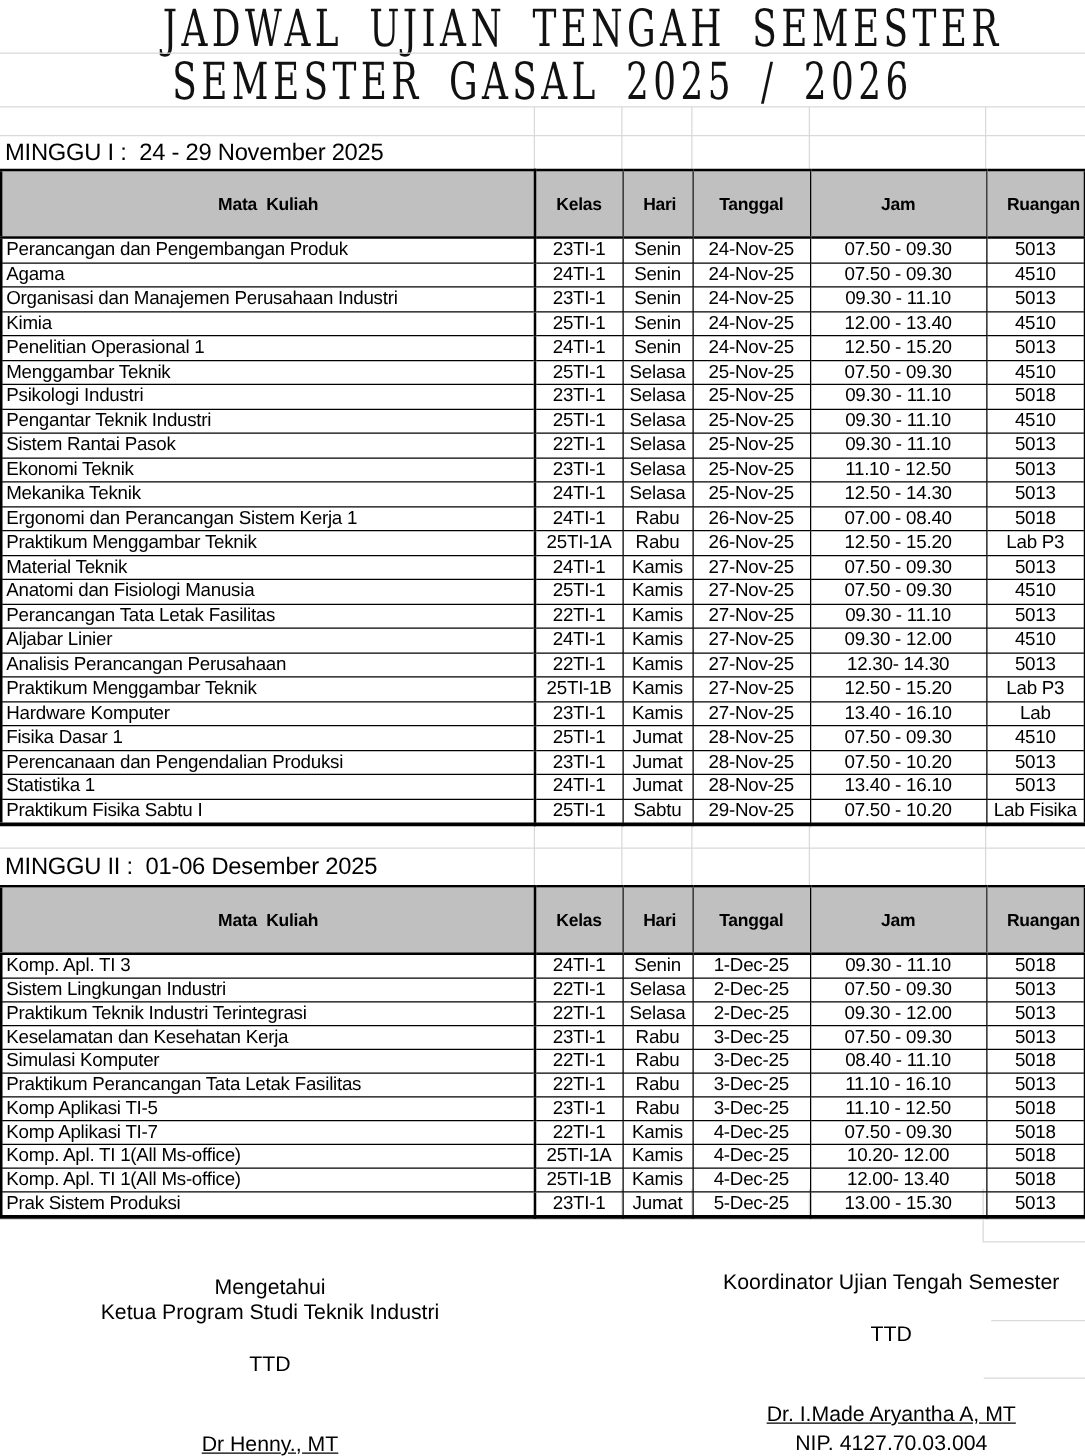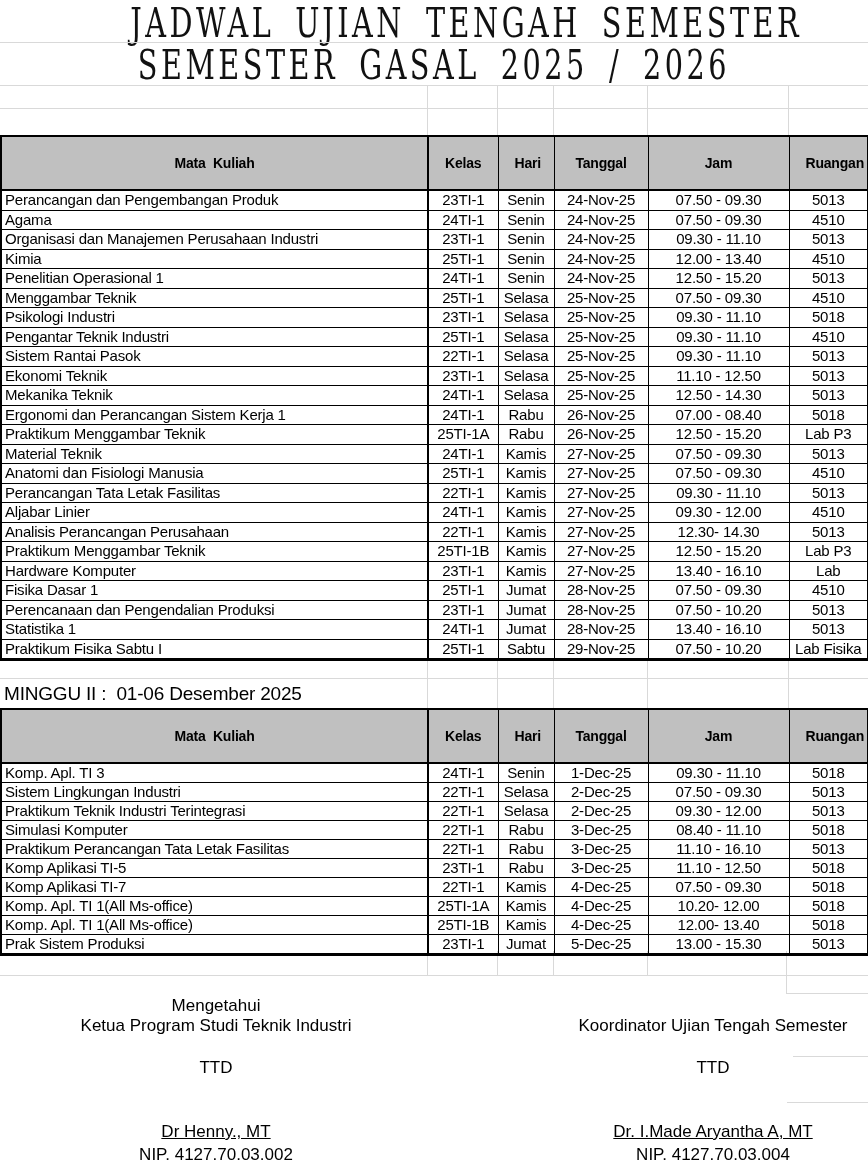--- a/index.html
+++ b/index.html
@@ -43,21 +43,21 @@
     border:1px solid #000;height:18.5px;line-height:18px;padding:0 3px;
     text-align:center;white-space:nowrap;overflow:hidden;vertical-align:middle;
   }
   #table2 td{height:18px;}
   .sched td.c0{text-align:left;border-right:2px solid #000;}
   .sched th.c0{border-right:2px solid #000;}
   .sched tr.sep td{border-top:1px solid #14532d;}
   
   .sig{position:absolute;text-align:center;font-size:17px;white-space:nowrap;}
   .sig.underlined{text-decoration:underline;}
-  .sigL{left:66px;width:300px;}
+  .sigL{left:66px;width:300px;margin-top:24px;}
   .sigR{left:553px;width:320px;}
   #sigL-top{top:996px;}
   #sigL-head{top:1016px;}
   #sigL-ttd{top:1058px;}
   #sigL-name{top:1122px;}
   #sigL-nip{top:1145px;}
   #sigR-head{top:1016px;}
   #sigR-ttd{top:1058px;}
   #sigR-name{top:1122px;}
   #sigR-nip{top:1145px;}
@@ -90,20 +90,21 @@
   <div class="fv" style="left:553px;top:660px;height:48px;"></div>
   <div class="fv" style="left:647px;top:660px;height:48px;"></div>
   <div class="fv" style="left:788px;top:660px;height:48px;"></div>
 
   <div class="fv" style="left:427px;top:951px;height:24px;"></div>
   <div class="fv" style="left:497px;top:951px;height:24px;"></div>
   <div class="fv" style="left:553px;top:951px;height:24px;"></div>
   <div class="fv" style="left:647px;top:951px;height:24px;"></div>
   <div class="fv" style="left:786px;top:951px;height:42px;"></div>
 
+  <div class="section-label" id="lbl1">MINGGU I :  24 - 29 November 2025</div>
 
   <table class="sched" id="table1">
     <colgroup>
       <col style="width:427px">
         <col style="width:70px">
         <col style="width:56px">
       <col style="width:94px">
         <col style="width:141px">
         <col style="width:79px">
     </colgroup>
@@ -352,20 +353,28 @@
           <td class="c5">5013</td>
         </tr>
         <tr>
           <td class="c0">Praktikum Teknik Industri Terintegrasi</td>
           <td class="c1">22TI-1</td>
           <td class="c2">Selasa</td>
           <td class="c3">2-Dec-25</td>
           <td class="c4">09.30 - 12.00</td>
           <td class="c5">5013</td>
         </tr>
+        <tr class="sep">
+          <td class="c0">Keselamatan dan Kesehatan Kerja</td>
+          <td class="c1">23TI-1</td>
+          <td class="c2">Rabu</td>
+          <td class="c3">3-Dec-25</td>
+          <td class="c4">07.50 - 09.30</td>
+          <td class="c5">5013</td>
+        </tr>
         <tr>
           <td class="c0">Simulasi Komputer</td>
           <td class="c1">22TI-1</td>
           <td class="c2">Rabu</td>
           <td class="c3">3-Dec-25</td>
           <td class="c4">08.40 - 11.10</td>
           <td class="c5">5018</td>
         </tr>
         <tr>
           <td class="c0">Praktikum Perancangan Tata Letak Fasilitas</td>

